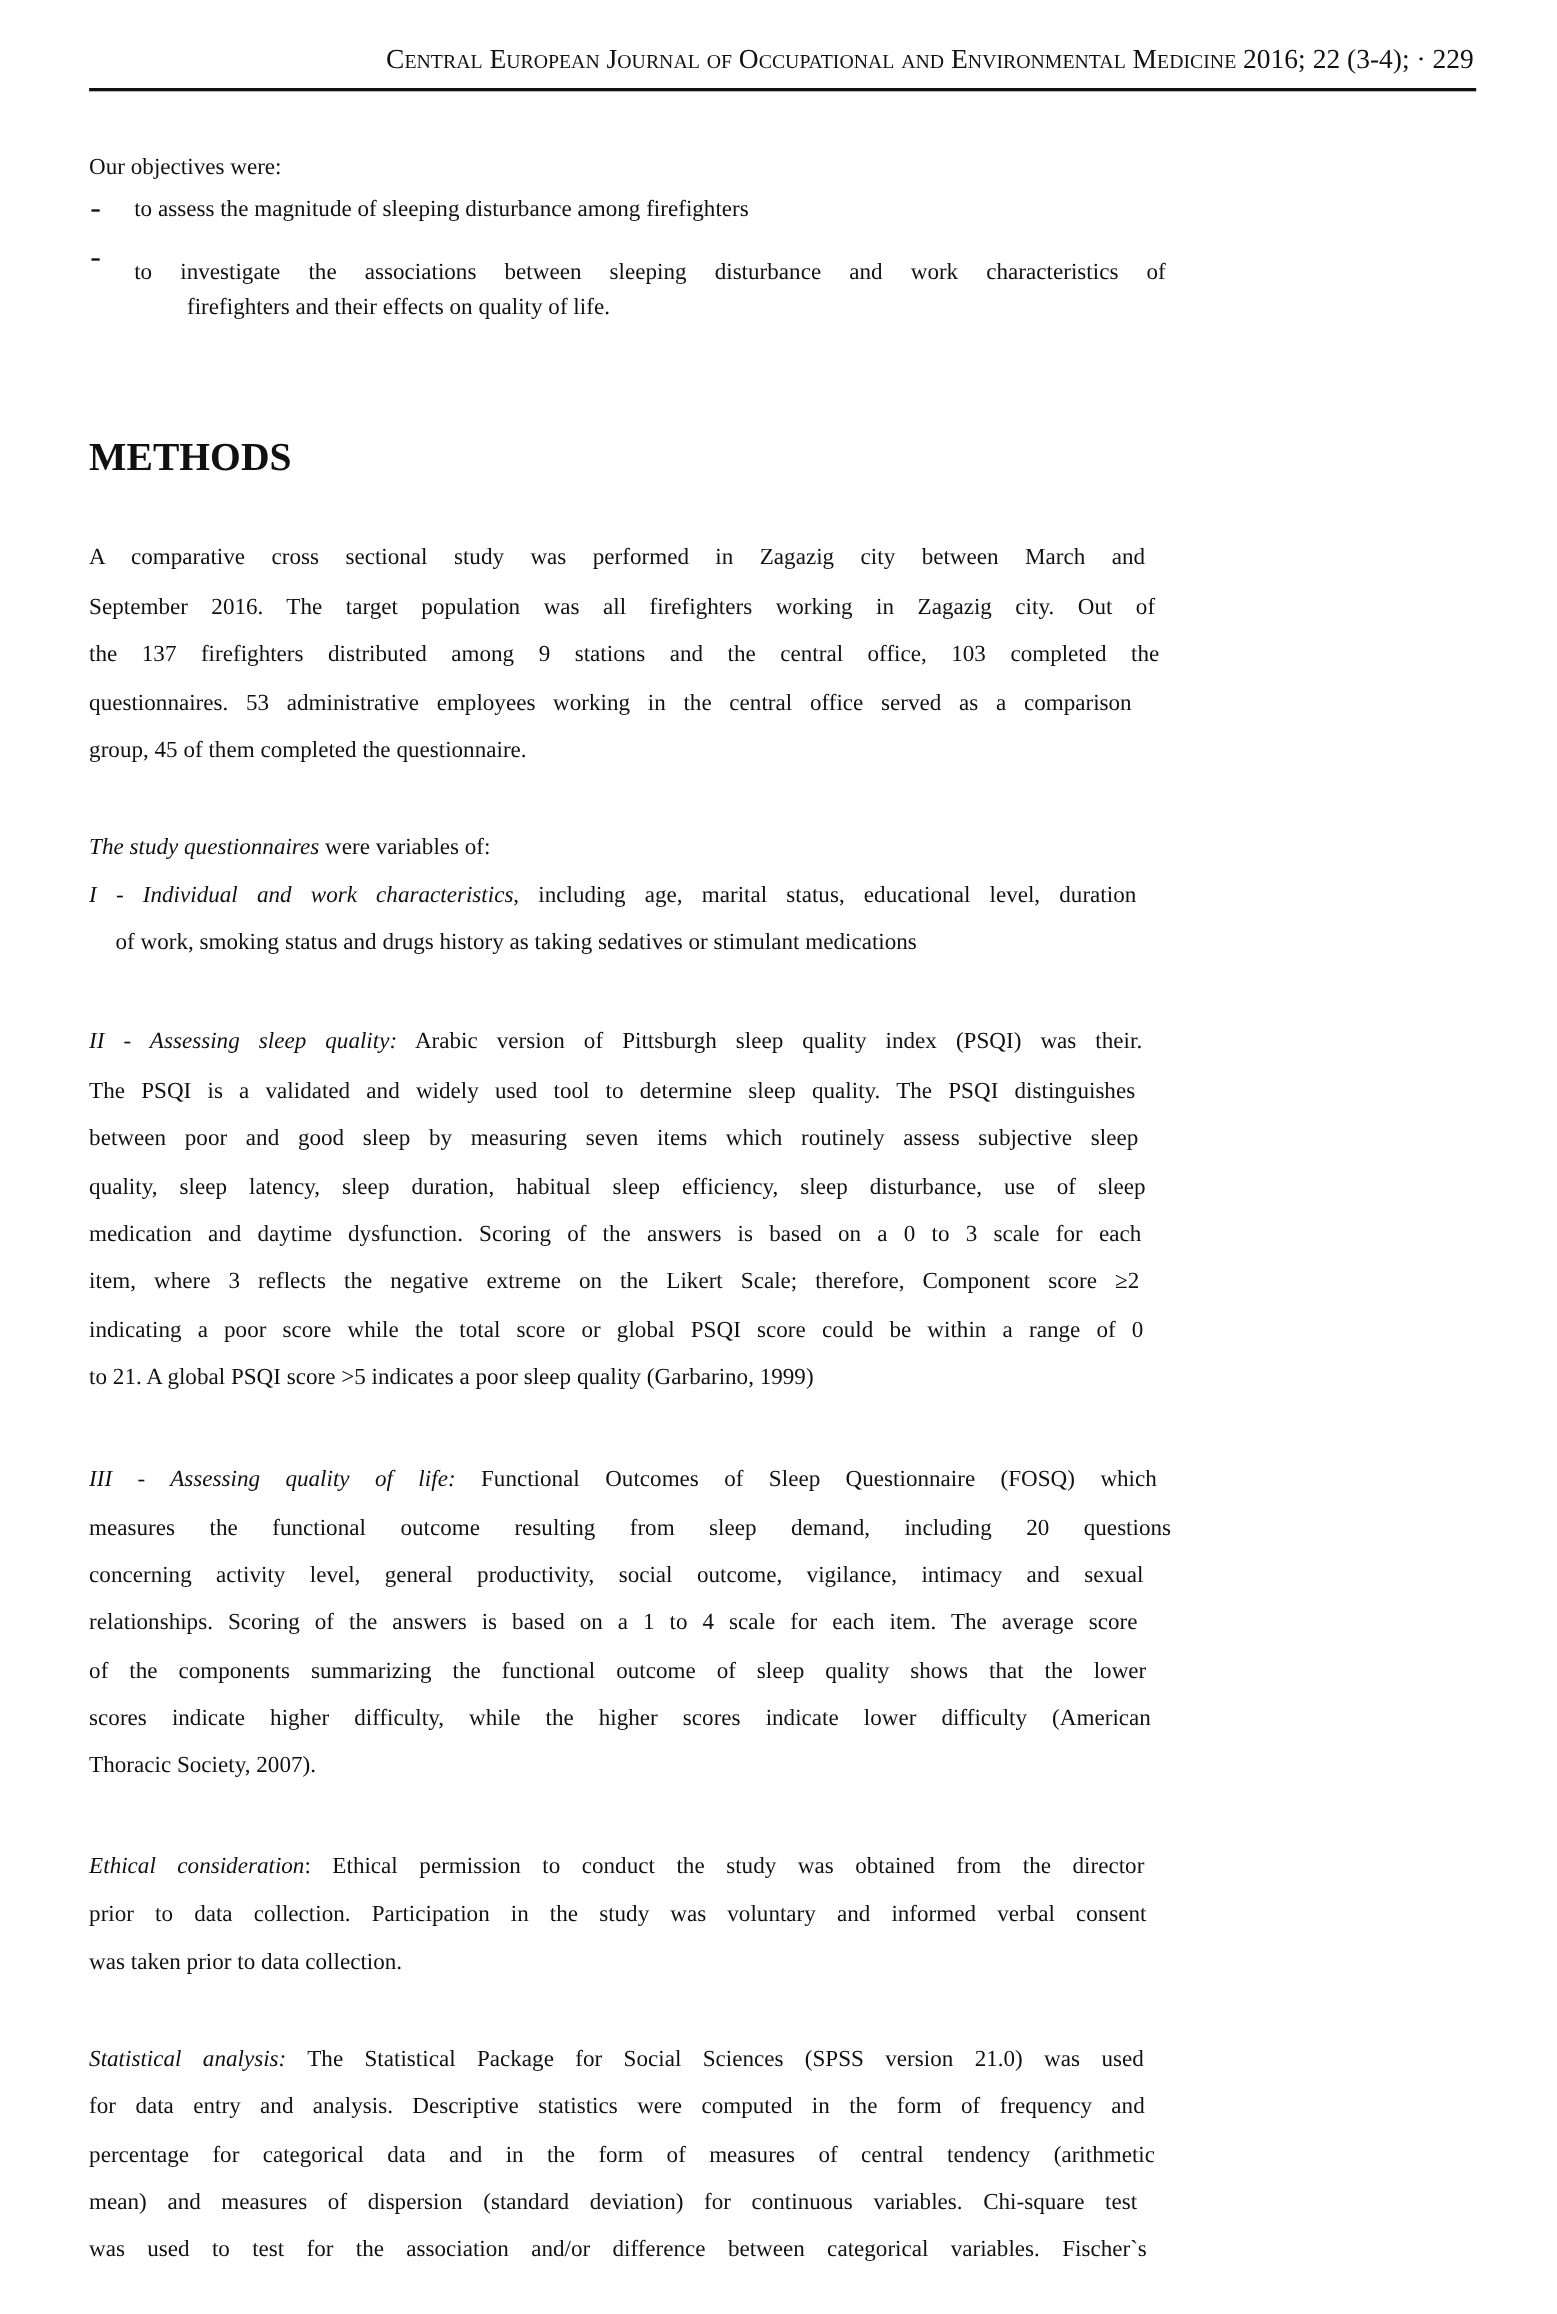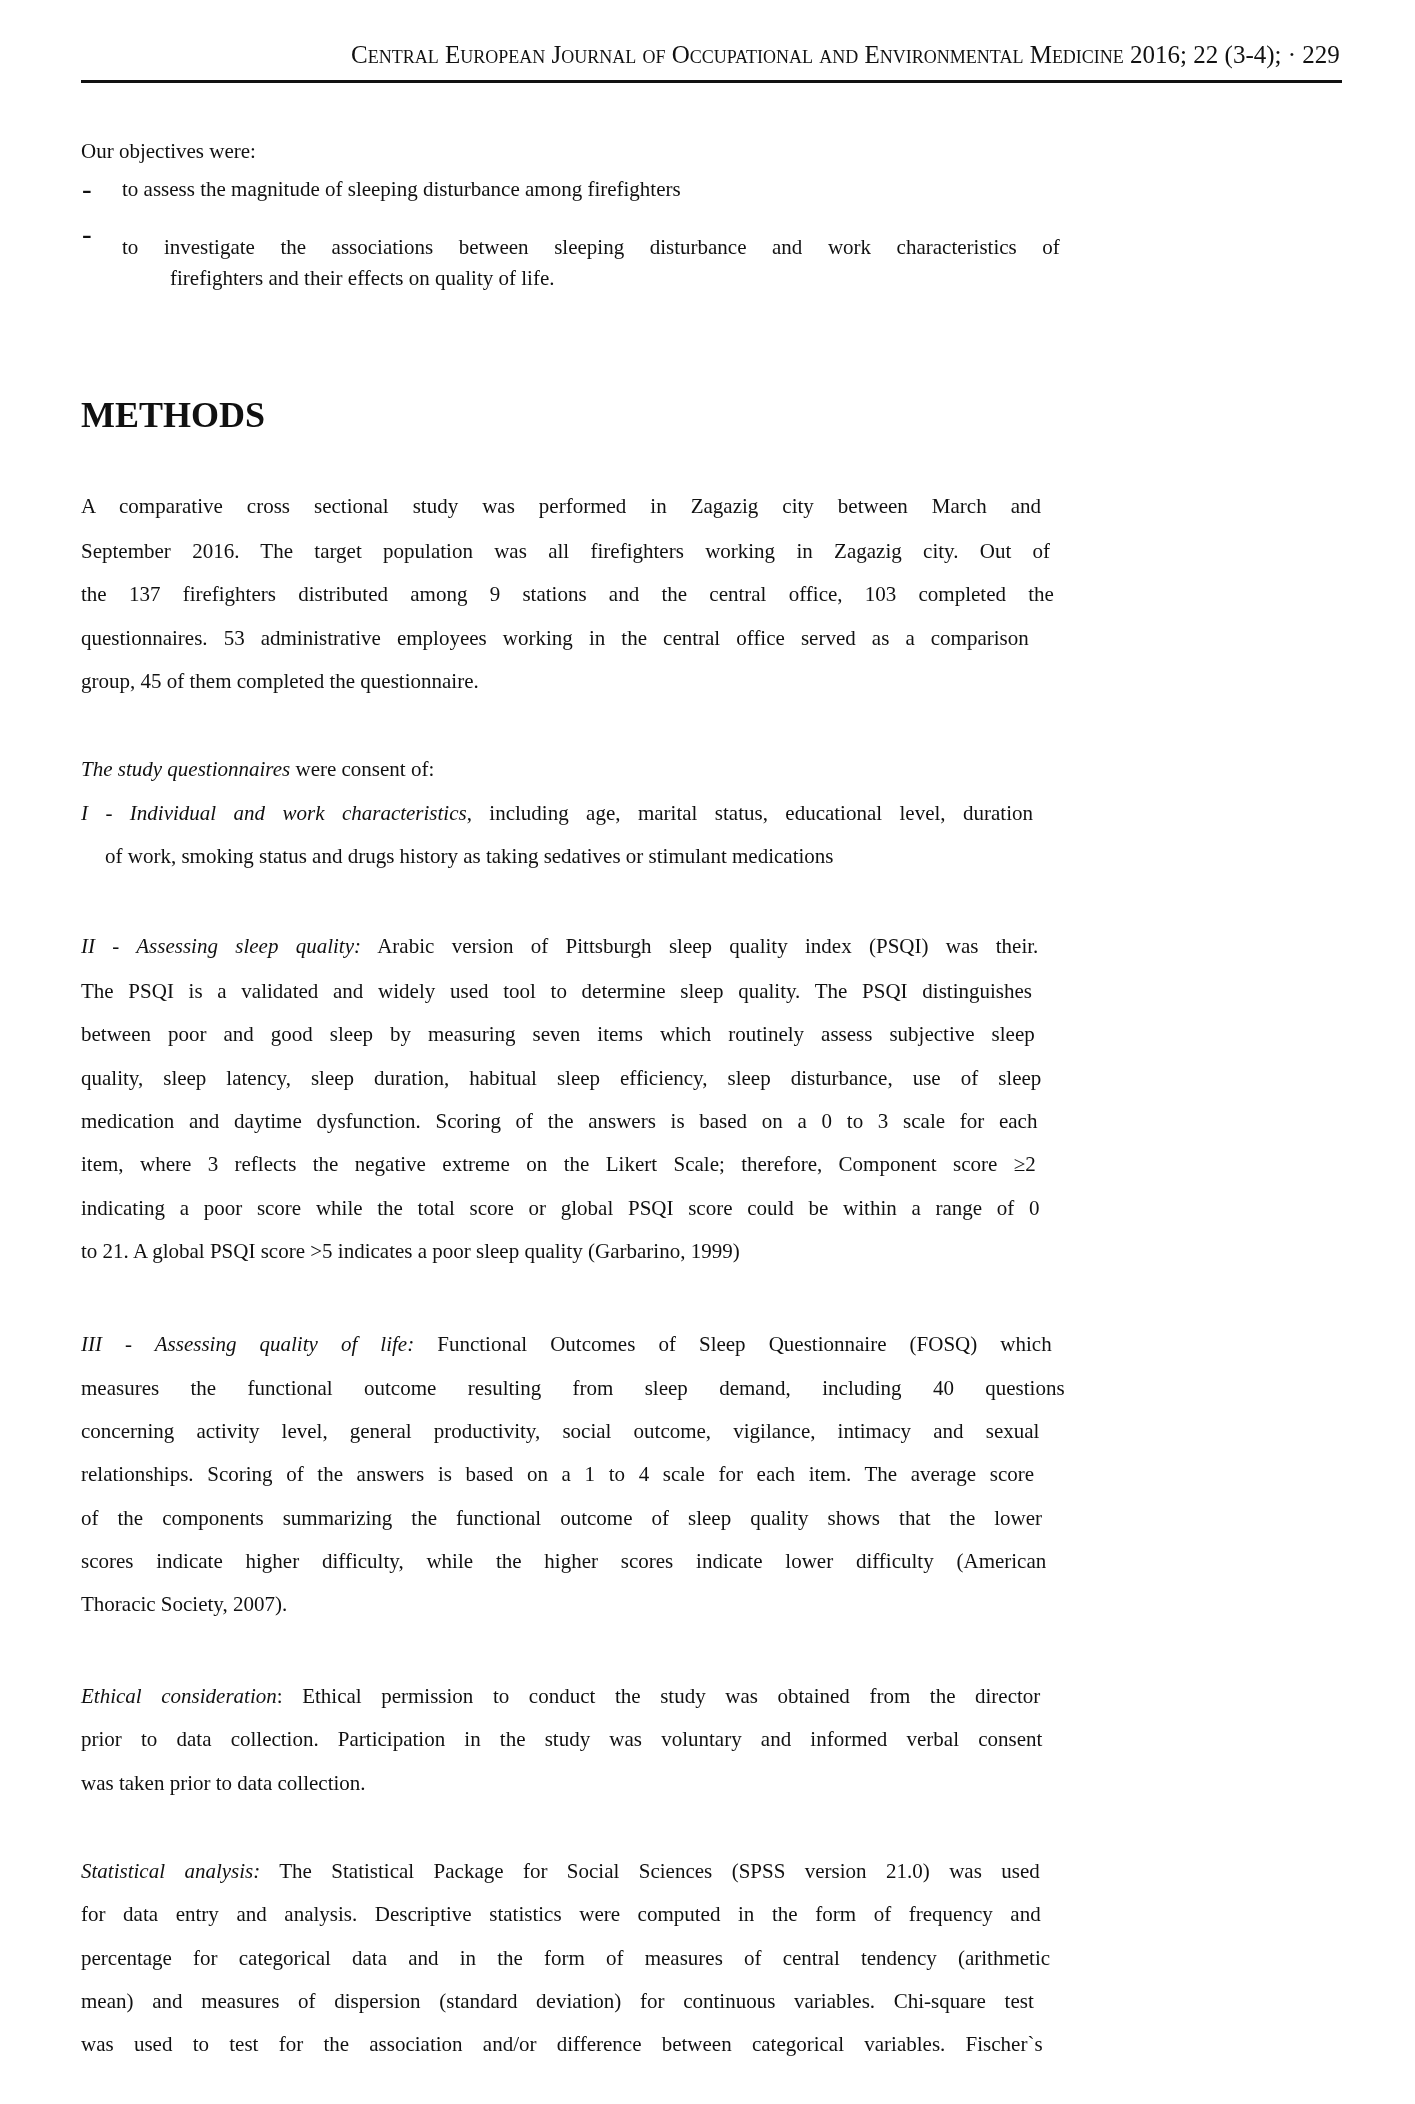--- a/index.html
+++ b/index.html
@@ -29,35 +29,35 @@
 <div class="line indent last" style="top: 256px; width: auto; word-spacing: 0px; margin-left: 48px;">firefighters and their effects on quality of life.</div>
 
 <div class="heading" style="top:393px">METHODS</div>
 
 <div class="line just" style="top: 484px; width: auto; word-spacing: 18.769px;">A comparative cross sectional study was performed in Zagazig city between  March and</div>
 <div class="line just" style="top: 529px; width: auto; word-spacing: 16.077px;">September 2016. The target population was all firefighters working in Zagazig city. Out of</div>
 <div class="line just" style="top: 572px; width: auto; word-spacing: 17px;">the 137 firefighters distributed among 9 stations and the central office, 103 completed the</div>
 <div class="line just" style="top: 616px; width: auto; word-spacing: 10.833px;">questionnaires. 53 administrative employees working in the central office served as a comparison</div>
 <div class="line last" style="top: 659px; width: auto; word-spacing: 0px;">group, 45 of them completed the questionnaire.</div>
 
-<div class="line last" style="top: 747px; width: auto; word-spacing: 0px;"><span class="it">The study questionnaires</span><span> were consent of:</span></div>
+<div class="line last" style="top: 747px; width: auto; word-spacing: 0px;"><span class="it">The study questionnaires</span><span> were variables of:</span></div>
 <div class="line just" style="top: 791px; width: auto; word-spacing: 12.167px;"><span class="it">I - Individual and work characteristics</span><span>, including age, marital status, educational level, duration</span></div>
 <div class="line last" style="top: 834px; width: auto; word-spacing: 0px; margin-left: 24px;">of work, smoking status and drugs history as taking sedatives or stimulant medications</div>
 
 <div class="line just" style="top: 924px; width: auto; word-spacing: 12.071px;"><span class="it">II - Assessing sleep quality:</span><span> Arabic version of Pittsburgh sleep quality index (PSQI) was their.</span></div>
 <div class="line just" style="top: 969px; width: auto; word-spacing: 9.467px;">The PSQI is a validated and widely used tool to determine sleep quality. The PSQI distinguishes</div>
 <div class="line just" style="top: 1012px; width: auto; word-spacing: 11.769px;">between poor and good sleep by measuring seven items which routinely assess subjective sleep</div>
 <div class="line just" style="top: 1056px; width: auto; word-spacing: 14.75px;">quality, sleep latency, sleep duration, habitual sleep efficiency, sleep disturbance, use of sleep</div>
 <div class="line just" style="top: 1099px; width: auto; word-spacing: 9.471px;">medication and daytime dysfunction. Scoring of the answers is based on a 0 to 3 scale for each</div>
 <div class="line just" style="top: 1142px; width: auto; word-spacing: 11.143px;">item, where 3 reflects the negative extreme on the Likert Scale; therefore, Component score ≥2</div>
 <div class="line just" style="top: 1186px; width: auto; word-spacing: 9.444px;">indicating a poor score while the total score or global PSQI score could be within a range of 0</div>
 <div class="line last" style="top: 1229px; width: auto; word-spacing: 0px;">to 21. A global PSQI score &gt;5 indicates a poor sleep quality (Garbarino, 1999)</div>
 
 <div class="line just" style="top: 1322px; width: auto; word-spacing: 17.833px;"><span class="it">III - Assessing quality of life:</span><span> Functional Outcomes of Sleep Questionnaire (FOSQ) which</span></div>
-<div class="line just" style="top: 1366px; width: auto; word-spacing: 26.1px;">measures the functional outcome resulting from sleep demand, including 40 questions</div>
+<div class="line just" style="top: 1366px; width: auto; word-spacing: 26.1px;">measures the functional outcome resulting from sleep demand, including 20 questions</div>
 <div class="line just" style="top: 1409px; width: auto; word-spacing: 16.9px;">concerning activity level, general productivity, social outcome, vigilance, intimacy and sexual</div>
 <div class="line just" style="top: 1452px; width: auto; word-spacing: 8.389px;">relationships. Scoring of the answers is based on a 1 to 4 scale for each item. The average score</div>
 <div class="line just" style="top: 1496px; width: auto; word-spacing: 13.769px;">of the components summarizing the functional outcome of sleep quality shows that the lower</div>
 <div class="line just" style="top: 1539px; width: auto; word-spacing: 17.545px;">scores indicate higher difficulty, while the higher scores indicate lower difficulty (American</div>
 <div class="line last" style="top: 1582px; width: auto; word-spacing: 0px;">Thoracic Society, 2007).</div>
 
 <div class="line just" style="top: 1674px; width: auto; word-spacing: 14.333px;"><span class="it">Ethical consideration</span><span>: Ethical permission to conduct the study was obtained from the director</span></div>
 <div class="line just" style="top: 1717px; width: auto; word-spacing: 13.923px;">prior to data collection. Participation in the study was voluntary and informed verbal consent</div>
 <div class="line last" style="top: 1761px; width: auto; word-spacing: 0px;">was taken prior to data collection.</div>
 

